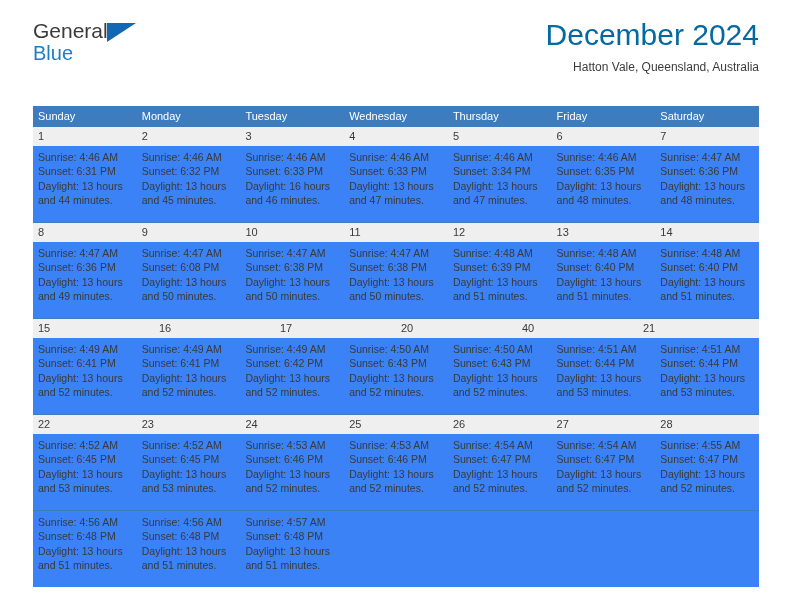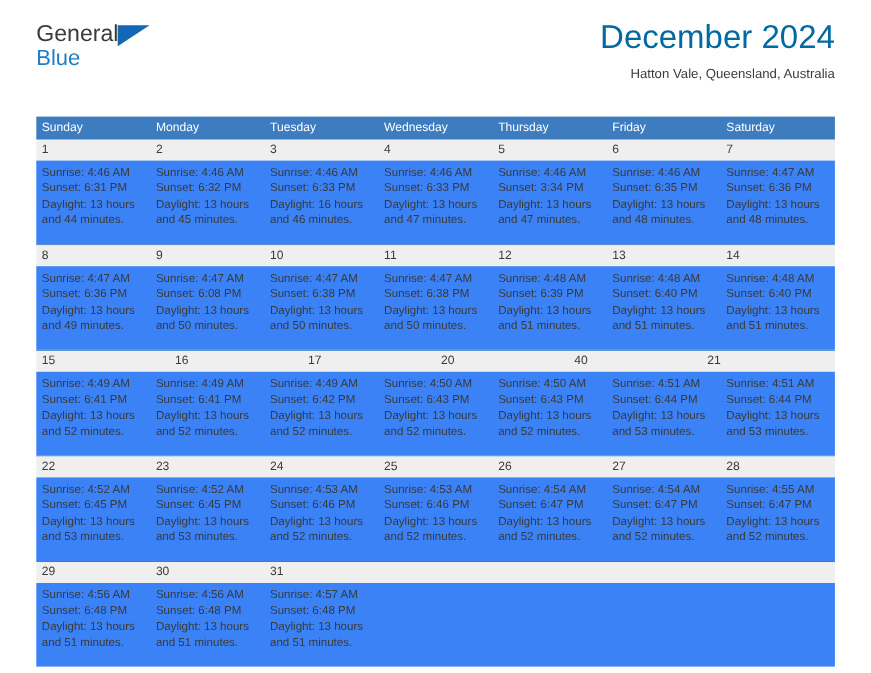--- a/index.html
+++ b/index.html
@@ -372,29 +372,20 @@
               <div class="line daylight">Daylight: 13 hours and 52 minutes.</div>
             </div>
             <div class="cell">
               <div class="line">Sunrise: 4:55 AM</div>
               <div class="line">Sunset: 6:47 PM</div>
               <div class="line daylight">Daylight: 13 hours and 52 minutes.</div>
             </div>
           </div>
         </div>
         <div class="week">
-          <div class="week-daynums">
-            <div class="dn">29</div>
-            <div class="dn">30</div>
-            <div class="dn">31</div>
-            <div class="dn"></div>
-            <div class="dn"></div>
-            <div class="dn"></div>
-            <div class="dn"></div>
-          </div>
           <div class="week-body">
             <div class="cell">
               <div class="line">Sunrise: 4:56 AM</div>
               <div class="line">Sunset: 6:48 PM</div>
               <div class="line daylight">Daylight: 13 hours and 51 minutes.</div>
             </div>
             <div class="cell">
               <div class="line">Sunrise: 4:56 AM</div>
               <div class="line">Sunset: 6:48 PM</div>
               <div class="line daylight">Daylight: 13 hours and 51 minutes.</div>

